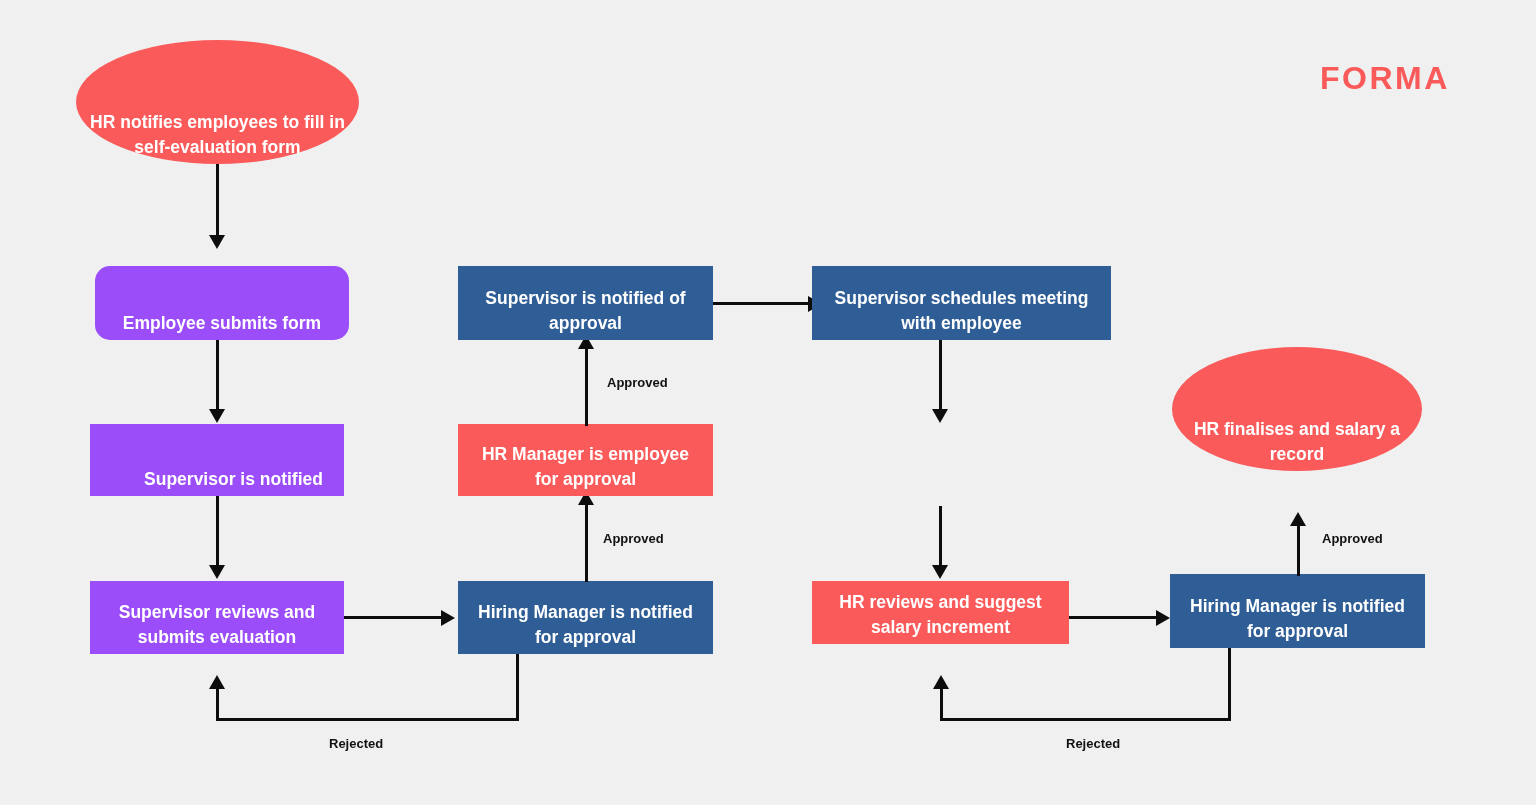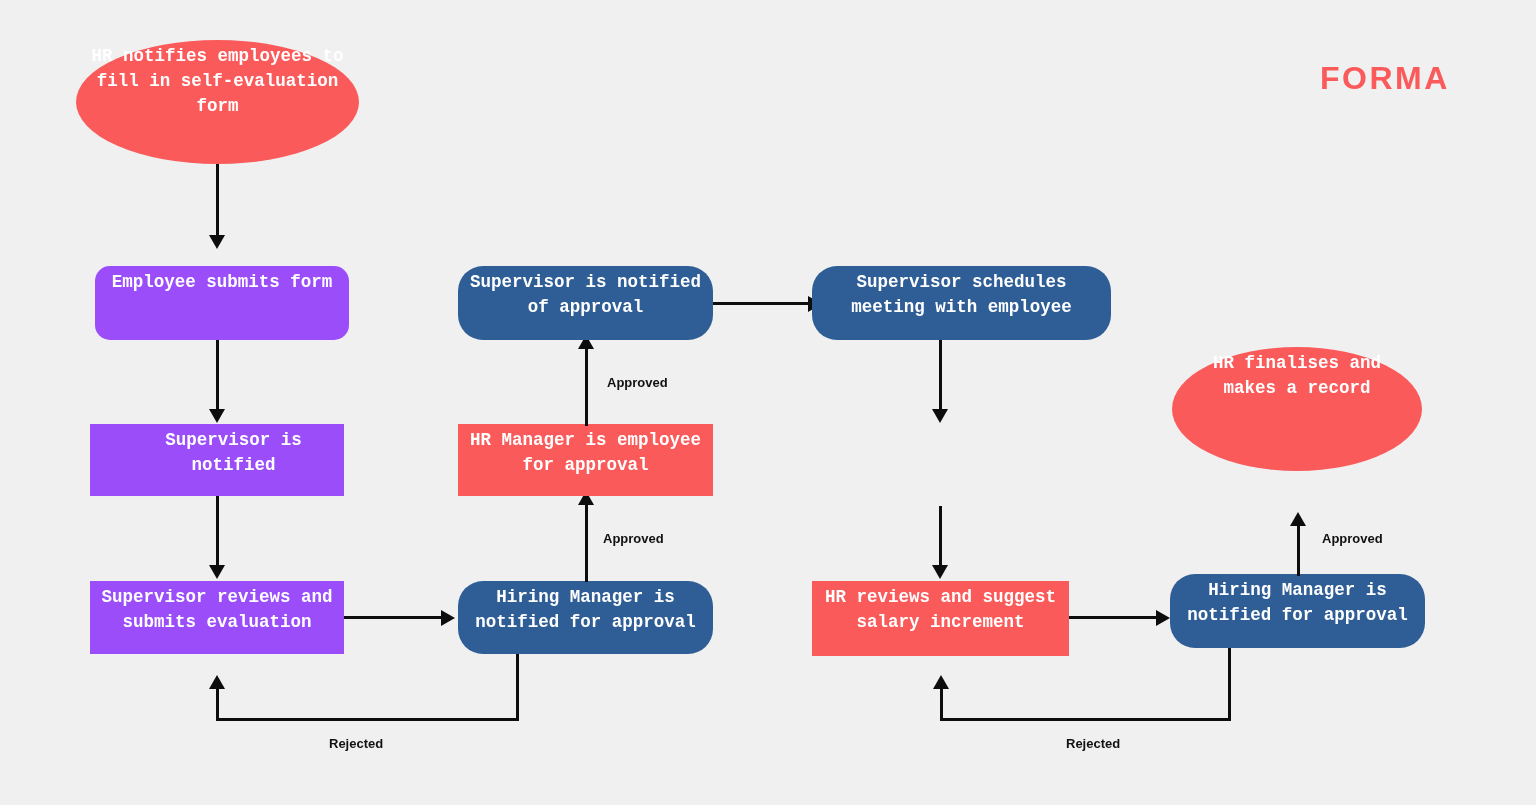--- a/index.html
+++ b/index.html
@@ -28,33 +28,32 @@
     letter-spacing: 2.5px;
     color: #fa5a5a;
     font-family: "Liberation Sans", "DejaVu Sans", sans-serif;
     text-align: center;
   }
   
   .node {
     position: absolute;
     box-sizing: border-box;
     display: flex;
-    align-items: flex-start;
+    align-items: flex-end;
     justify-content: center;
     text-align: center;
     color: #ffffff;
     font-weight: 700;
     font-size: 17.5px;
     line-height: 1.42;
     padding: 4px 10px;
-    font-family: Liberation Mono, monospace;
     -webkit-font-smoothing: antialiased;
   }
   .node.process  { background: #9b4dfa; }
-  .node.approval { background: #2f5e96; border-radius: 25px; }
+  .node.approval { background: #2f5e96; }
   .node.hr       { background: #fa5a5a; }
   .node.terminal {
     background: #fa5a5a;
     border-radius: 50%;
   }
   .node span { display: block; width: 100%; }
 
   
   .vline, .hline {
     position: absolute;
@@ -161,21 +160,21 @@
     <span>Supervisor schedules meeting with employee</span>
   </div>
 
   <div class="vline" style="left:939px; top:340px; height:72px;"></div>
   <div class="arrow down" style="left:932px; top:409px;"></div>
 
 
   <div class="vline" style="left:939px; top:506px; height:62px;"></div>
   <div class="arrow down" style="left:932px; top:565px;"></div>
 
-  <div class="node hr" style="left:812px; top:581px; width:257px; height:75px;">
+  <div class="node hr" style="left:812px; top:581px; width:257px; height:63px;">
     <span>HR reviews and suggest salary increment</span>
   </div>
 
   <div class="hline" style="left:1069px; top:616px; width:90px;"></div>
   <div class="arrow right" style="left:1156px; top:610px;"></div>
 
   <div class="node approval" style="left:1170px; top:574px; width:255px; height:74px;">
     <span>Hiring Manager is notified for approval</span>
   </div>
 
@@ -183,16 +182,16 @@
   <div class="hline" style="left:940px; top:718px; width:291px;"></div>
   <div class="vline" style="left:940px; top:686px; height:34px;"></div>
   <div class="arrow up" style="left:933px; top:675px;"></div>
   <div class="edge-label" style="left:1066px; top:736px;">Rejected</div>
 
   <div class="vline" style="left:1297px; top:520px; height:56px;"></div>
   <div class="arrow up" style="left:1290px; top:512px;"></div>
   <div class="edge-label" style="left:1322px; top:531px;">Approved</div>
 
   <div class="node terminal" style="left:1172px; top:347px; width:250px; height:124px;">
-    <span>HR finalises and makes a record</span>
+    <span>HR finalises and salary a record</span>
   </div>
 
 </div>
 
 </body></html>

